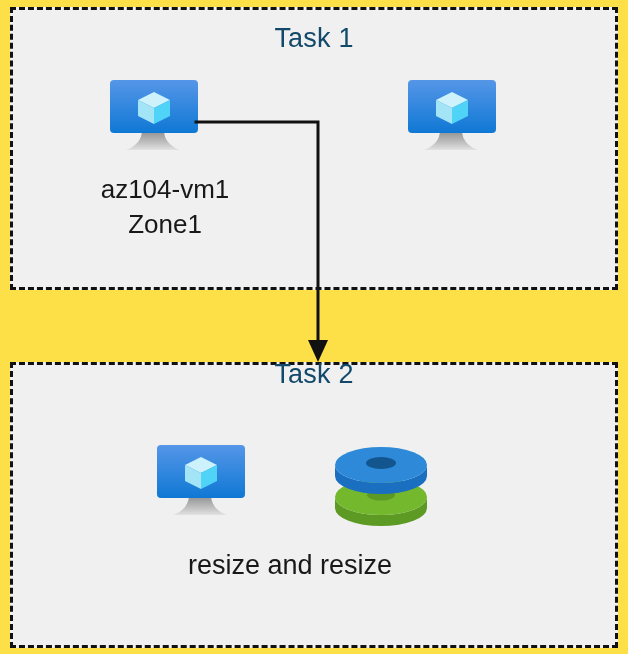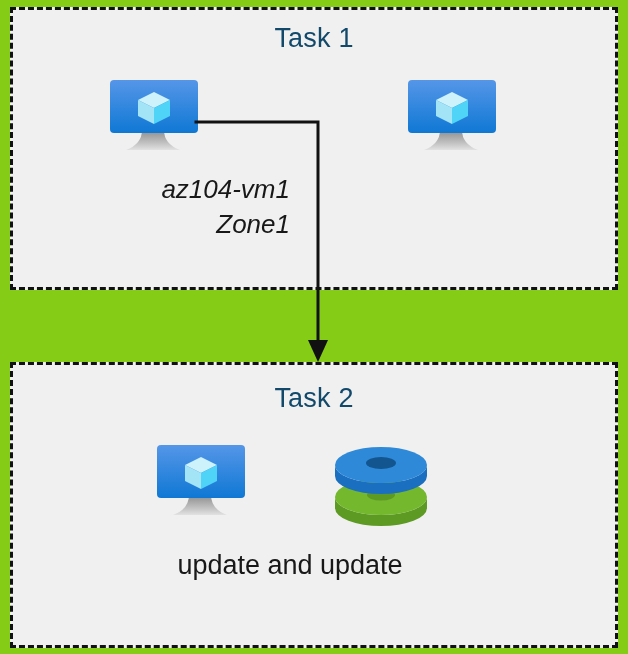--- a/index.html
+++ b/index.html
@@ -12,21 +12,21 @@
     width: 628px;
     height: 654px;
     font-family: "Liberation Sans", "DejaVu Sans", sans-serif;
     -webkit-font-smoothing: antialiased;
   }
   #diagram-root {
     position: relative;
     width: 628px;
     height: 654px;
     overflow: hidden;
-    background: #84cc16;
+    background: #fde047;
   }
 
   
   .task-box {
     position: absolute;
     box-sizing: border-box;
     background: #f0f0f0;
     border: 3px dashed #111111;
   }
   #task1-box {
@@ -47,30 +47,29 @@
     position: absolute;
     width: 100%;
     text-align: center;
     color: #12496b;
     font-size: 27px;
     line-height: 1.1;
     letter-spacing: 0.2px;
     white-space: nowrap;
   }
   #task1-title { top: 24px; }
-  #task2-title { top: 384px; text-align: center; }
+  #task2-title { top: 360px; text-align: center; }
 
   .node-label {
     position: absolute;
-    text-align: right;
+    text-align: center;
     color: #181818;
     font-size: 26px;
     line-height: 1.33;
     white-space: pre-line;
-    font-style: italic;
   }
   #vm1-label { left: 40px;  top: 172px; width: 250px; }
   #vm2-label { left: 338px; top: 172px; width: 250px; }
 
   #resize-label {
     position: absolute;
     left: 0;
     top: 550px;
     width: 580px;
     text-align: center;
@@ -205,20 +204,20 @@
       </g>
 
       <g>
         <path d="M6 24 a46 18 0 0 0 92 0 v11 a46 18 0 0 1 -92 0 z" fill="#1b6fc0"></path>
         <ellipse cx="52" cy="24" rx="46" ry="18" fill="#2e8ad8"></ellipse>
         <ellipse cx="52" cy="22" rx="15" ry="6" fill="#12558f"></ellipse>
       </g>
     </svg>
   </div>
 
-  <div id="resize-label">update and update</div>
+  <div id="resize-label">resize and resize</div>
 
   <svg id="connector-arrow" viewBox="0 0 628 654">
     <path d="M196 122 H318 V347" fill="none" stroke="#111111" stroke-width="3" stroke-linecap="square" stroke-linejoin="miter"></path>
     <path d="M318 362 L308 340 L328 340 Z" fill="#111111"></path>
   </svg>
 
 </div>
 
 </body></html>

